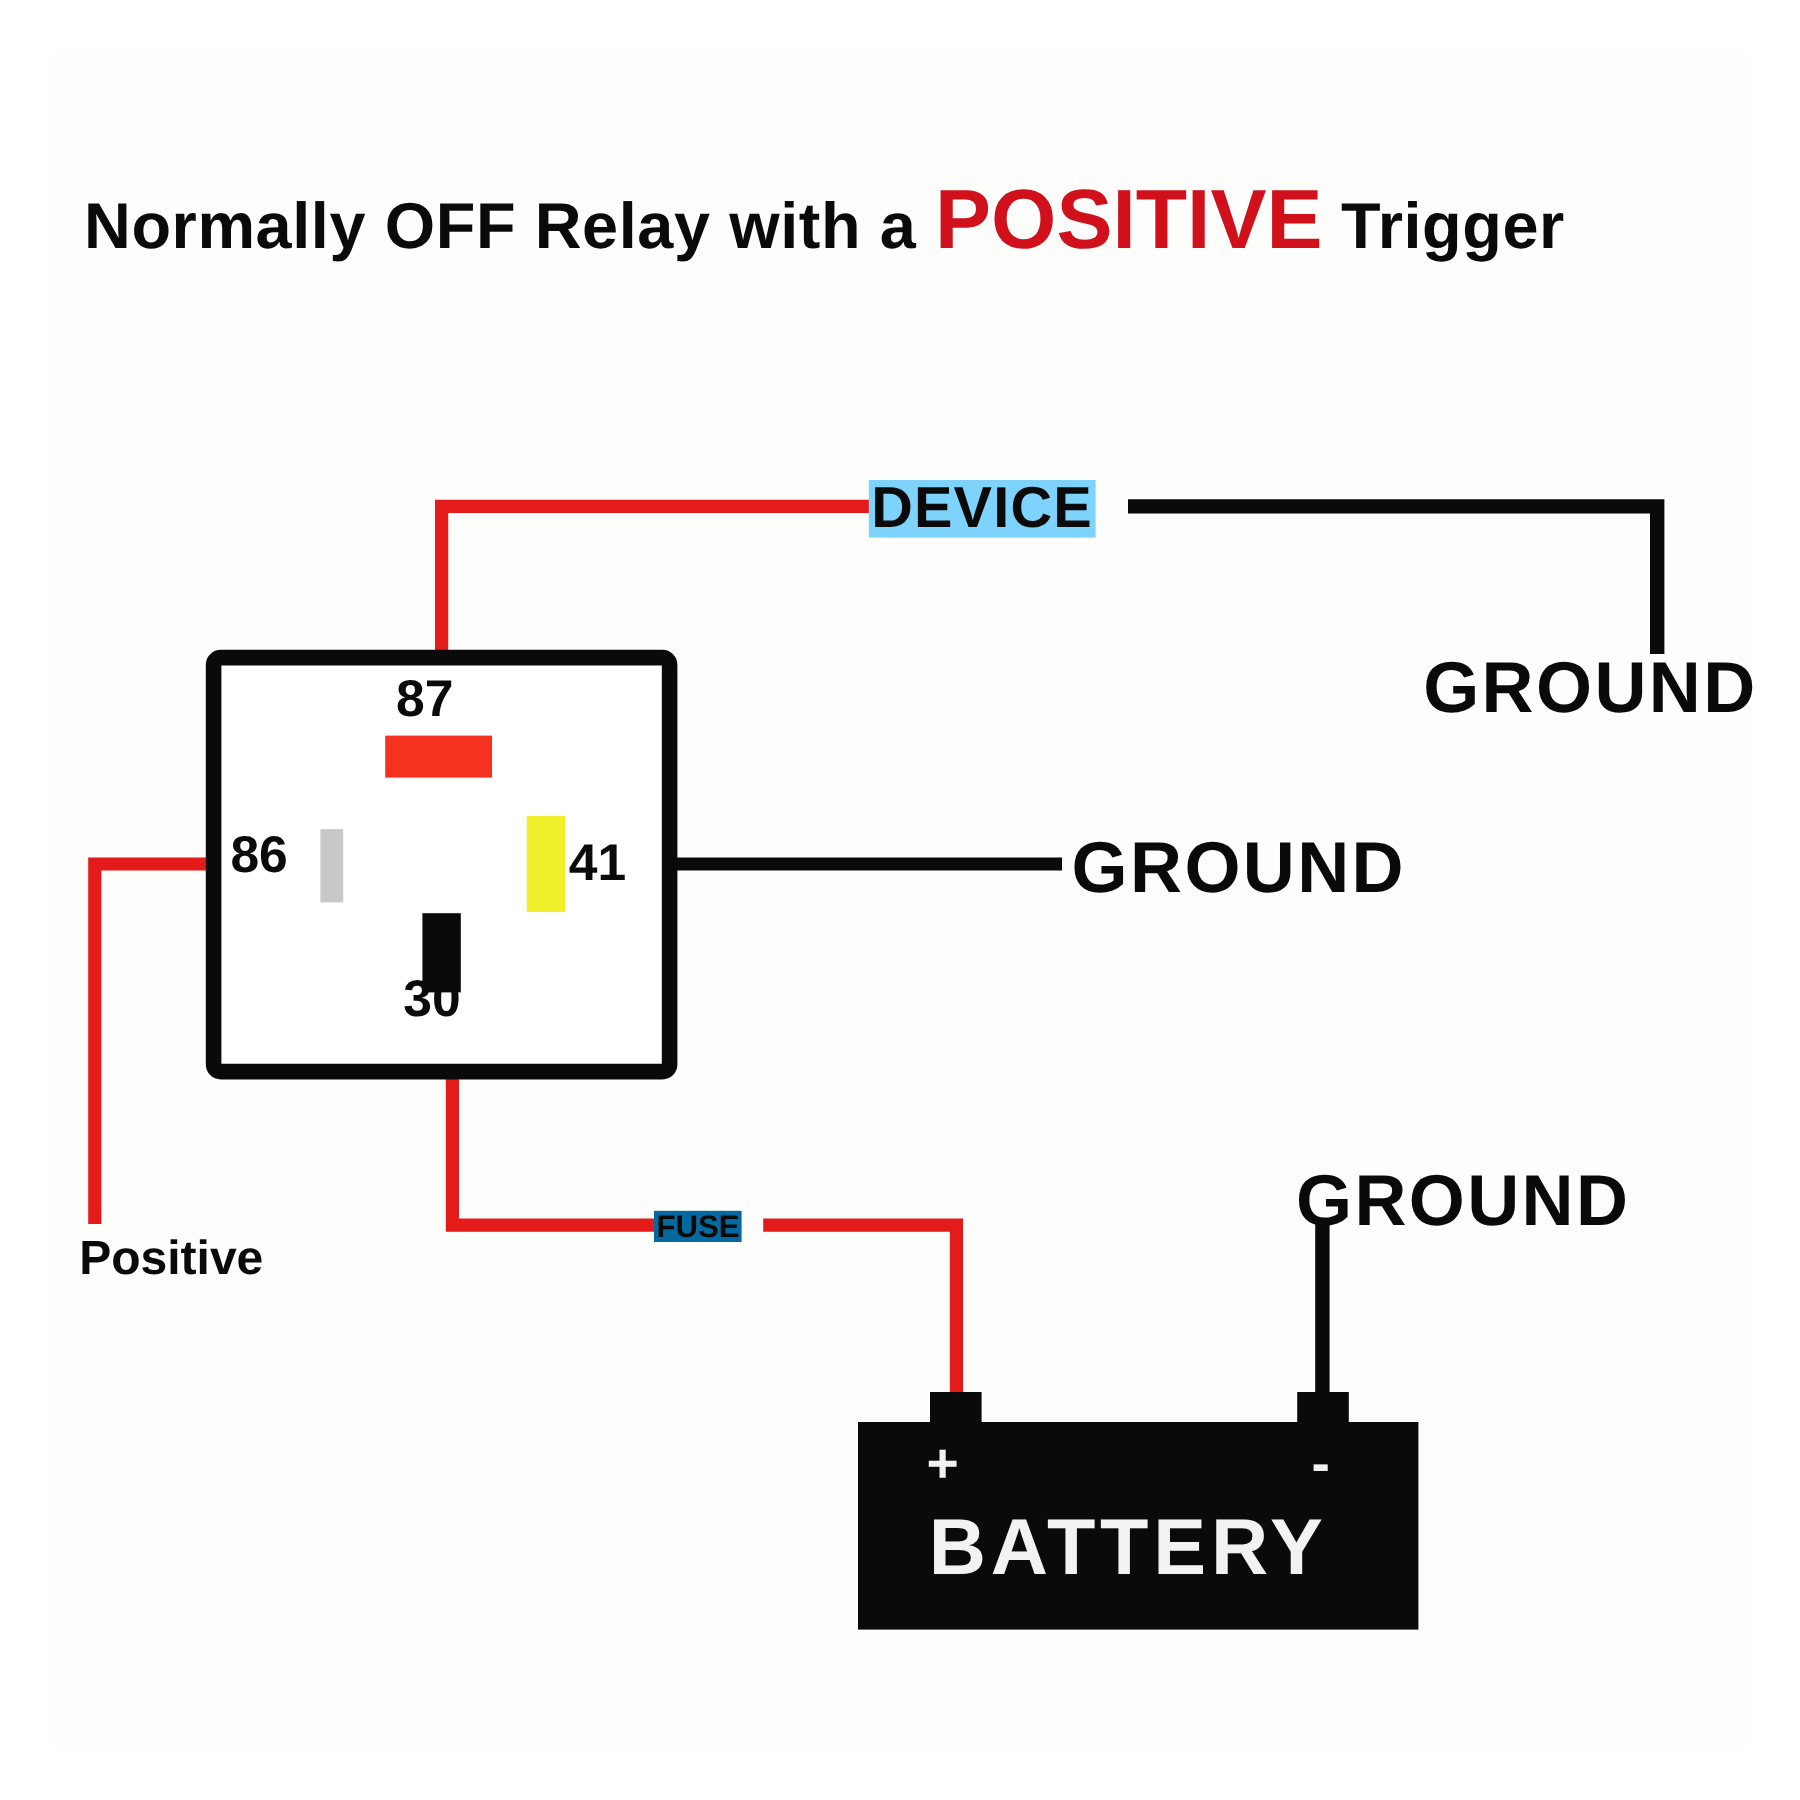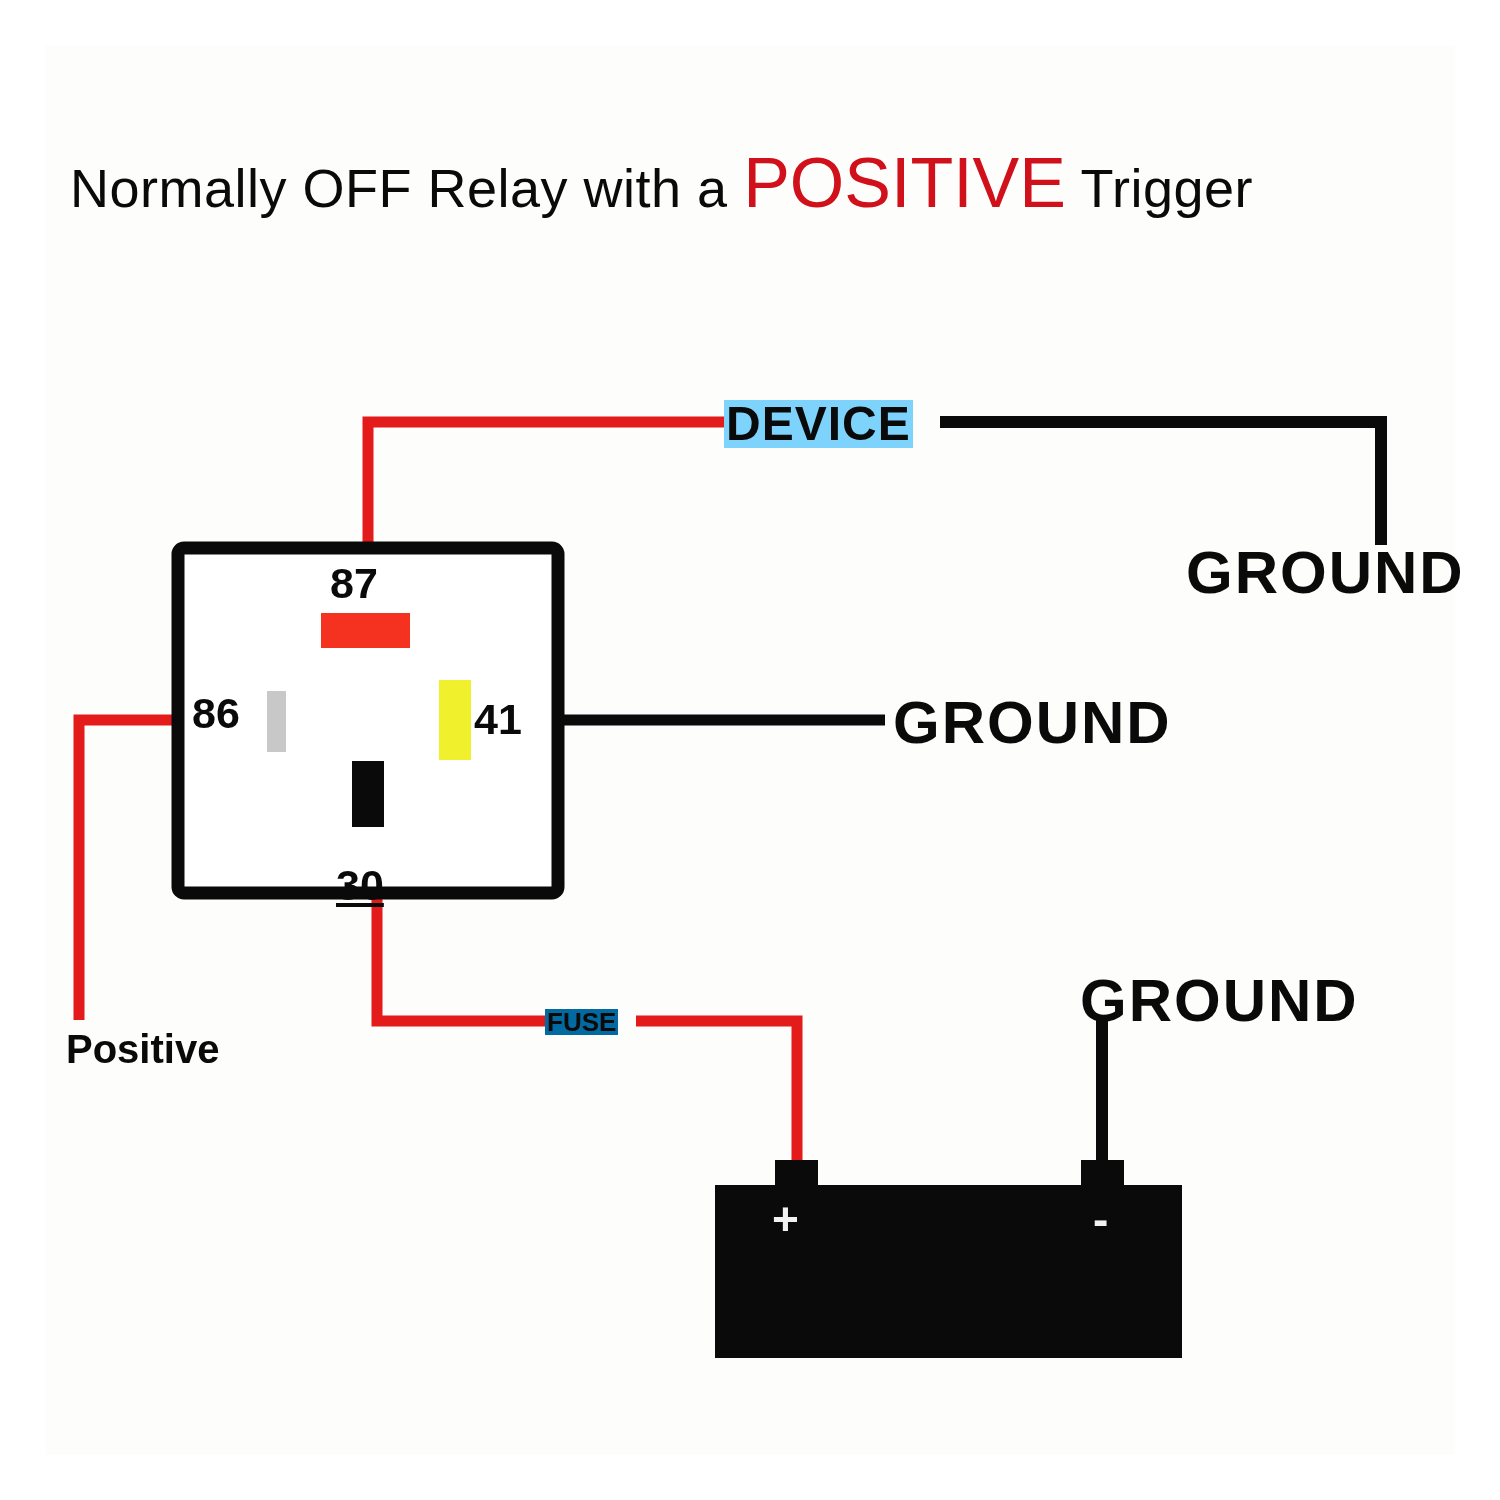--- a/index.html
+++ b/index.html
@@ -14,37 +14,37 @@
       position: absolute; left: 45px; top: 45px; width: 1410px; height: 1410px;
       background: #fdfdfb;
     }
     svg#wires { position: absolute; left: 0; top: 0; width: 1500px; height: 1500px; }
     .lbl {
       position: absolute; font-family: "Liberation Sans", sans-serif;
       font-weight: bold; color: #0a0a0a; white-space: nowrap; line-height: 1;
     }
     #title {
       position: absolute; left: 70px; top: 148px; width: 1380px;
-      font-family: "Liberation Sans", sans-serif; font-weight: normal;
+      font-family: "Liberation Sans", sans-serif; font-weight: bold;
       font-size: 54px; color: #0a0a0a; white-space: nowrap; line-height: 1;
       letter-spacing: 0.5px;
     }
     #title .accent { color: #d0101a; font-size: 70px; letter-spacing: 0px; }
     .pin-num { font-size: 43px; }
     .gnd { font-size: 60px; letter-spacing: 2px; }
     #lbl-device { left: 724px; top: 400px; font-size: 48px; letter-spacing: 1px; background: #7dd3fc; padding: 0 2px; }
     #lbl-gnd-device { left: 1186px; top: 543px; }
     #lbl-gnd-85 { left: 893px; top: 693px; }
     #lbl-gnd-batt { left: 1080px; top: 971px; }
     #lbl-fuse { left: 545px; top: 1009px; font-size: 26px; background: #0369a1; padding: 0 2px; }
     #lbl-trigger { left: 66px; top: 1028px; font-size: 40px; line-height: 42px; }
     #pin-87 { left: 330px; top: 562px; }
     #pin-86 { left: 192px; top: 692px; }
     #pin-85 { left: 474px; top: 698px; }
-    #pin-30 { left: 336px; top: 864px; text-decoration: underline; }
+    #pin-30 { left: 336px; top: 812px; }
     #batt-text { left: 774px; top: 1256px; font-size: 66px; color: #f2f2f2; letter-spacing: 4px; }
     #batt-plus { left: 772px; top: 1196px; font-size: 46px; color: #f2f2f2; }
     #batt-minus { left: 1093px; top: 1196px; font-size: 46px; color: #f2f2f2; }
   </style>
 </head>
 <body>
 
 <div id="canvas">
   <div id="inner-panel"></div>
 
@@ -86,13 +86,14 @@
     <div>Positive</div>
   </div>
 
   <div id="pin-87" class="lbl pin-num">87</div>
   <div id="pin-86" class="lbl pin-num">86</div>
   <div id="pin-85" class="lbl pin-num">41</div>
   <div id="pin-30" class="lbl pin-num">30</div>
 
   <div id="batt-plus" class="lbl">+</div>
   <div id="batt-minus" class="lbl">-</div>
+  <div id="batt-text" class="lbl">BATTERY</div>
 </div>
 
 </body></html>

